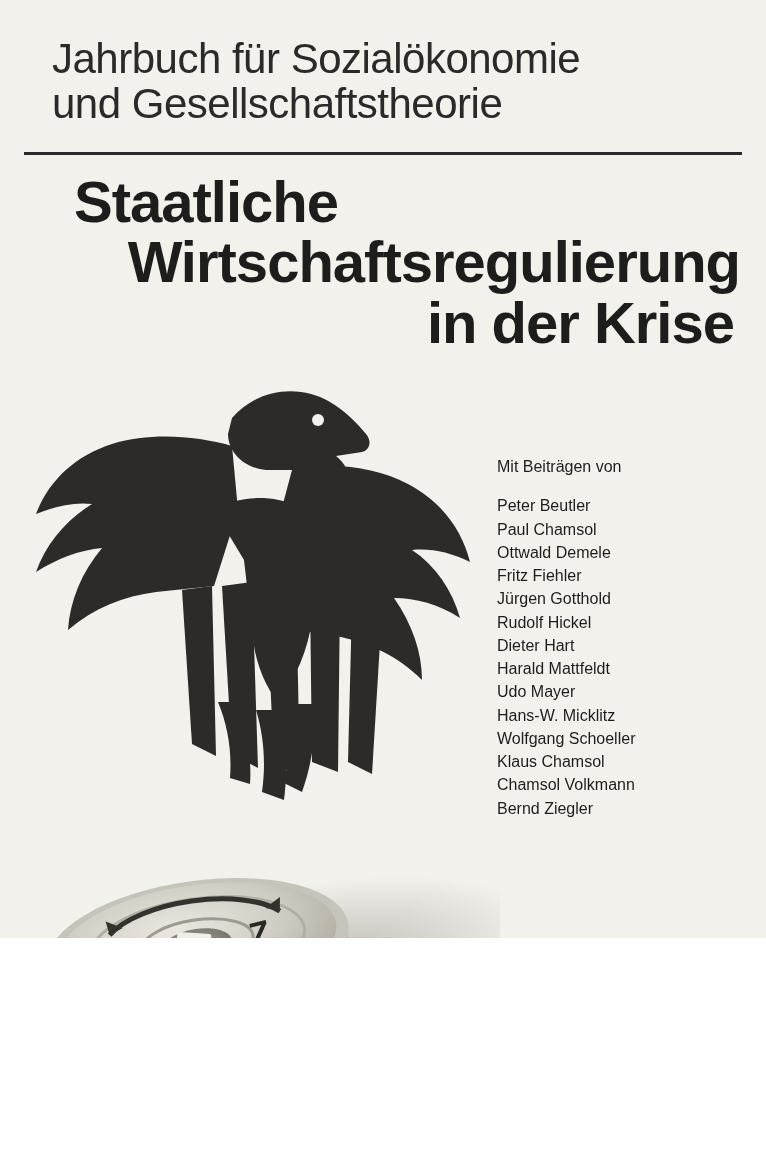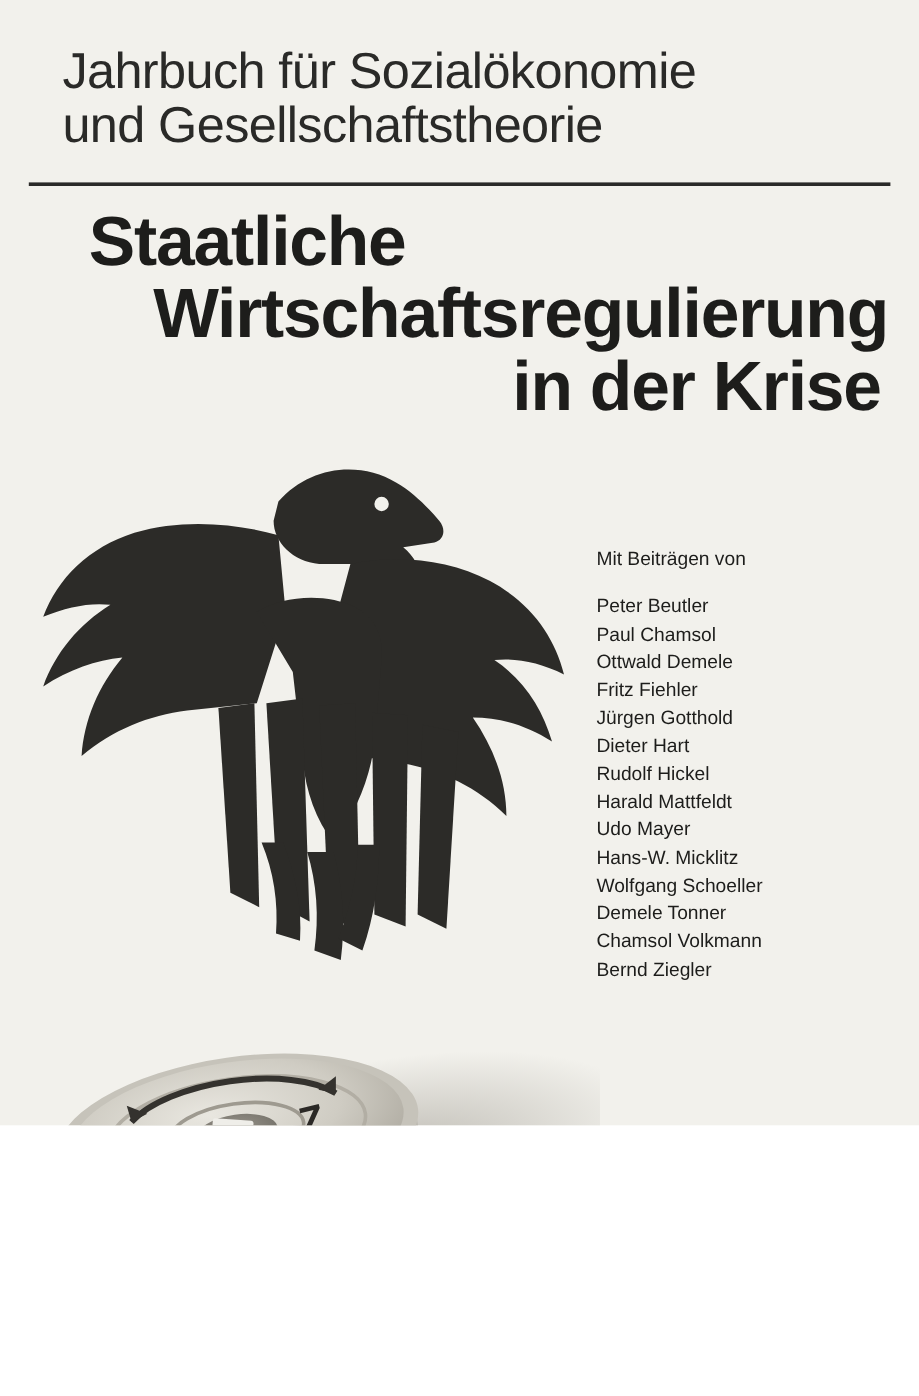--- a/index.html
+++ b/index.html
@@ -190,25 +190,25 @@
     </svg>
   </div>
 
   <div class="contrib">
     <span class="contrib-head">Mit Beiträgen von</span>
     <span class="contrib-name">Peter Beutler</span>
     <span class="contrib-name">Paul Chamsol</span>
     <span class="contrib-name">Ottwald Demele</span>
     <span class="contrib-name">Fritz Fiehler</span>
     <span class="contrib-name">Jürgen Gotthold</span>
+    <span class="contrib-name">Rudolf Hickel</span>
     <span class="contrib-name">Dieter Hart</span>
-    <span class="contrib-name">Rudolf Hickel</span>
     <span class="contrib-name">Harald Mattfeldt</span>
     <span class="contrib-name">Udo Mayer</span>
     <span class="contrib-name">Hans-W. Micklitz</span>
     <span class="contrib-name">Wolfgang Schoeller</span>
-    <span class="contrib-name">Demele Tonner</span>
+    <span class="contrib-name">Klaus Chamsol</span>
     <span class="contrib-name">Chamsol Volkmann</span>
     <span class="contrib-name">Bernd Ziegler</span>
   </div>
 
 
 </div>
 
 </body></html>

